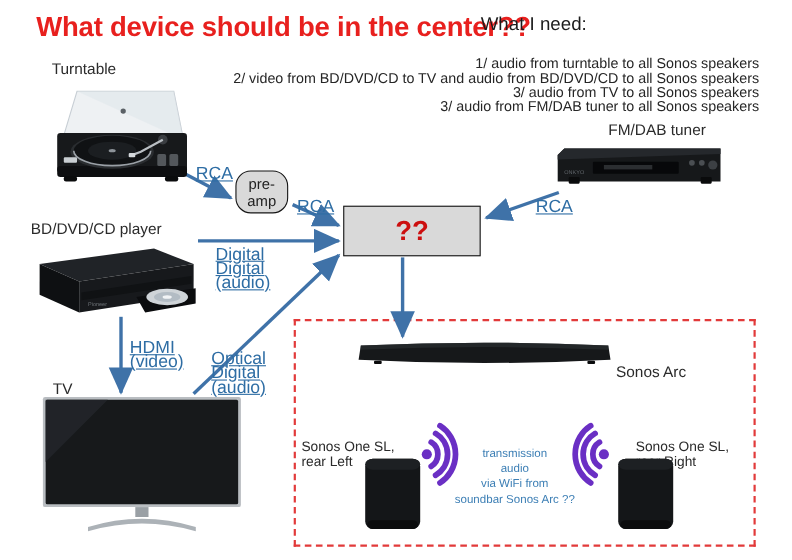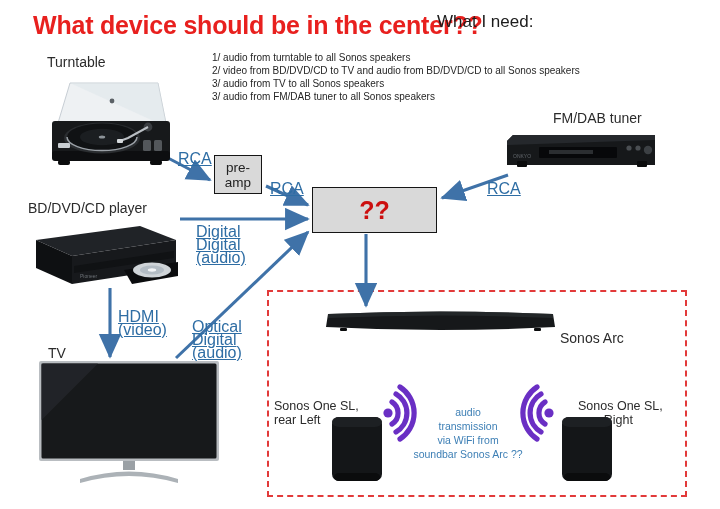--- a/index.html
+++ b/index.html
@@ -18,35 +18,35 @@
     left:33px;top:11px;
     font-size:25px;font-weight:bold;color:#e8201e;
     letter-spacing:-.2px;white-space:nowrap;
   }
   #title-black{
     left:437px;top:12px;
     font-size:17px;font-weight:normal;color:#1c1c1c;
     white-space:nowrap;
   }
   .req-line{
-    font-size:10px;color:#262626;white-space:nowrap;line-height:13px;
+    font-size:13px;color:#262626;white-space:nowrap;line-height:13px;text-align:right;
   }
   #req-list{left:212px;top:51px;}
 
   
   .caption{font-size:14px;color:#2b2b2b;white-space:nowrap;}
   .caption.sm{font-size:12.5px;}
 
   
   .devbox{
     background:#d9d9d9;border:1.6px solid #151515;
     display:flex;align-items:center;justify-content:center;
     text-align:center;box-sizing:border-box;
   }
-  #preamp-box{left:214px;top:155px;width:48px;height:39px;}
+  #preamp-box{left:214px;top:155px;width:48px;height:39px;border-radius:14px;}
   #preamp-box .t{font-size:13.5px;color:#222;line-height:15px;}
   #center-box{left:312px;top:187px;width:125px;height:46px;}
   #center-box .t{font-size:25px;font-weight:bold;color:#cc0f0f;line-height:25px;}
 
   
   .cable-label{
     font-size:16px;color:#2e6da4;line-height:13px;white-space:nowrap;text-decoration:underline;
   }
 
   
@@ -173,22 +173,22 @@
   <div class="abs" style="left:274px;top:399px;">
     <div class="caption sm">Sonos One SL,</div>
     <div class="caption sm">rear Left</div>
   </div>
   <div class="abs" style="left:578px;top:399px;">
     <div class="caption sm">Sonos One SL,</div>
     <div class="caption sm">rear Right</div>
   </div>
 
   <div class="abs" style="left:408px;top:405px;width:120px;">
+    <div class="wifi-note">transmission</div>
     <div class="wifi-note">audio</div>
-    <div class="wifi-note">transmission</div>
     <div class="wifi-note">via WiFi from</div>
     <div class="wifi-note">soundbar Sonos Arc ??</div>
   </div>
 
   <svg class="abs" id="turntable" viewBox="0 0 140 100">
 
     <path d="M18,46 L30,6 L118,6 L126,46 Z" fill="#e9edf0" fill-opacity=".78" stroke="#c7ced4" stroke-width="1"></path>
     <path d="M30,6 L118,6 L126,46 L118,46 Z" fill="#dfe5ea" fill-opacity=".55"></path>
     <circle cx="72" cy="24" r="2.4" fill="#5b6166"></circle>
 

